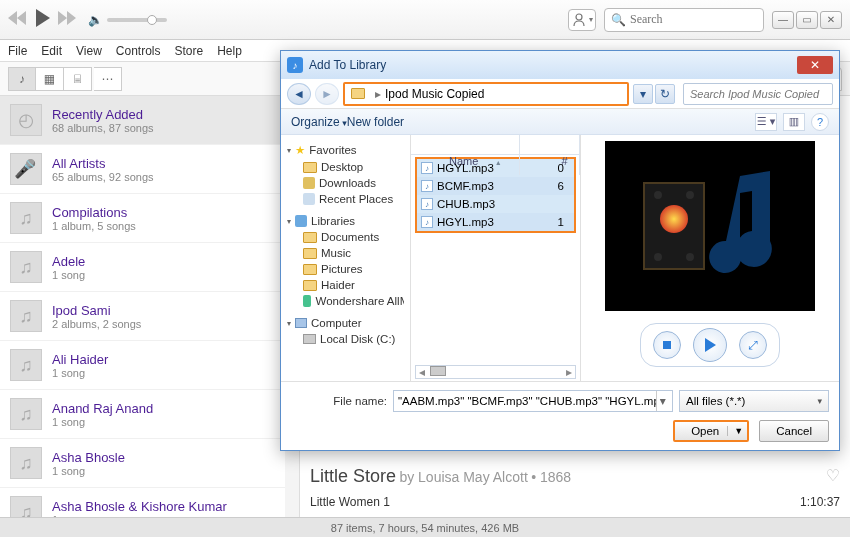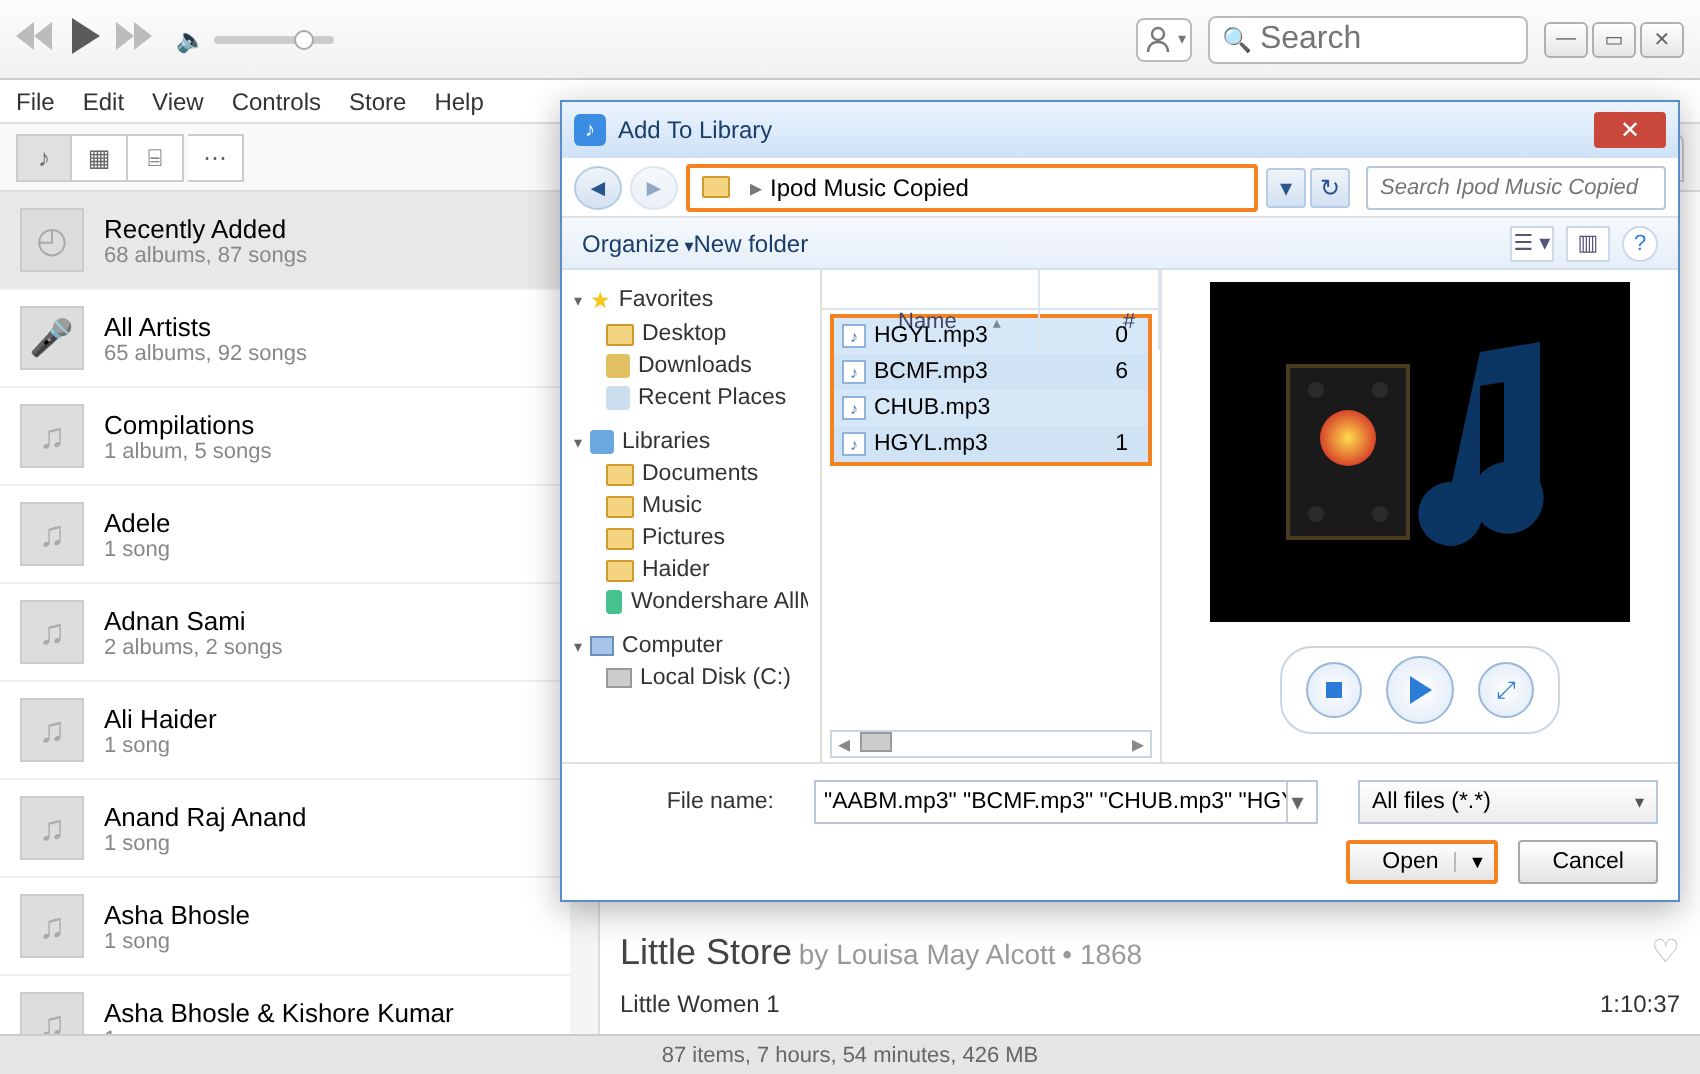--- a/index.html
+++ b/index.html
@@ -9,41 +9,41 @@
 .top-bar { height: 40px; display: flex; align-items: center; border-bottom: 1px solid #ccc; background: linear-gradient(#fdfdfd,#f1f1f1); padding: 0 8px; position: relative; }
 .playback-controls { display: flex; align-items: center; gap: 4px; }
 .play-btn svg { width: 24px; height: 24px; }
 .skip-btn svg { width: 18px; height: 14px; }
 .volume { display: flex; align-items: center; margin-left: 12px; }
 .volume-track { width: 60px; height: 4px; background: #ccc; border-radius: 2px; position: relative; }
 .volume-thumb { width: 10px; height: 10px; background: #fff; border: 1px solid #aaa; border-radius: 50%; position: absolute; top: -3px; left: 40px; }
 .apple-logo { position: absolute; left: 50%; transform: translateX(-50%); font-size: 22px; color: #6d6d6d; }
 .account-btn { margin-left: auto; width: 28px; height: 22px; border: 1px solid #bbb; border-radius: 4px; display: flex; align-items: center; justify-content: center; background: #fff; }
 .search-box { margin-left: 8px; width: 160px; height: 24px; border: 1px solid #bbb; border-radius: 4px; display: flex; align-items: center; padding: 0 6px; background: #fff; }
-.search-box input { border: none; outline: none; width: 100%; font-size: 16px; }
+.search-box input { border: none; outline: none; width: 100%; font-size: 12px; font-family: Liberation Serif, serif; }
 .window-controls { display: flex; gap: 2px; margin-left: 8px; }
 .win-btn { width: 22px; height: 18px; border: 1px solid #b0b0b0; border-radius: 3px; display: flex; align-items: center; justify-content: center; background: linear-gradient(#fefefe,#e6e6e6); font-size: 10px; color: #666; }
 
 
 .menu-bar { height: 22px; display: flex; align-items: center; gap: 14px; padding: 0 8px; font-size: 12px; color: #333; border-bottom: 1px solid #ddd; }
 .menu-bar span { cursor: default; }
 
 
 .view-row { height: 34px; display: flex; align-items: center; padding: 0 8px; border-bottom: 1px solid #ddd; background: #f9f9f9; }
 .view-btn { width: 28px; height: 24px; border: 1px solid #ccc; display: flex; align-items: center; justify-content: center; color: #666; background: #fff; }
 .view-btn.active { background: #e0e0e0; }
 .view-btn + .view-btn { border-left: none; }
 .more-vert { margin-left: 2px; }
 .music-tab { margin-left: auto; padding: 4px 14px; border: 1px solid #ccc; border-radius: 4px 4px 0 0; background: #fff; font-size: 12px; color: #555; }
 
 
 .sidebar { position: absolute; left: 0; top: 96px; bottom: 20px; width: 300px; background: #fff; overflow: hidden; border-right: 1px solid #ddd; }
 .sidebar-item { display: flex; align-items: center; gap: 10px; padding: 8px 10px; border-bottom: 1px solid #f0f0f0; }
 .sidebar-item .thumb { width: 32px; height: 32px; background: #ddd; border: 1px solid #ccc; display: flex; align-items: center; justify-content: center; color: #888; font-size: 18px; }
-.sidebar-item .meta .title { font-size: 13px; color: #000000; }
+.sidebar-item .meta .title { font-size: 13px; color: #4c1d95; }
 .sidebar-item .meta .sub { font-size: 11px; color: #888; }
 .sidebar-item.selected { background: #e8e8e8; }
 .scroll-hint { position: absolute; right: 0; top: 0; bottom: 0; width: 14px; background: #f4f4f4; }
 .scroll-thumb { position: absolute; right: 2px; top: 4px; width: 10px; height: 60px; background: #c8c8c8; border-radius: 5px; }
 
 
 .content-area { position: absolute; left: 300px; right: 0; top: 96px; bottom: 20px; background: #fff; padding: 10px; }
 .book-row { display: flex; gap: 16px; align-items: flex-start; margin-top: 360px; }
 .book-title { font-size: 18px; color: #444; }
 .book-author { color: #999; font-size: 14px; }
@@ -109,21 +109,21 @@
 .preview-box { width: 210px; height: 170px; background: #000; position: relative; display: flex; align-items: center; justify-content: center; }
 .preview-graphic .note { fill: #0b3563; }
 .preview-controls { margin-top: 12px; display: flex; align-items: center; gap: 12px; padding: 4px 12px; border: 1px solid #c8d6e8; border-radius: 16px; background: #fff; }
 .pc-btn { width: 28px; height: 28px; border-radius: 50%; border: 1px solid #9ab7da; display: flex; align-items: center; justify-content: center; background: radial-gradient(#fff,#dce8f6); }
 .pc-btn.big { width: 34px; height: 34px; }
 .pc-btn.big .tri { border-left: 11px solid #2a7cd8; border-top: 7px solid transparent; border-bottom: 7px solid transparent; }
 .pc-btn .sq { width: 8px; height: 8px; background: #2a7cd8; }
 .pc-btn .expand { font-size: 12px; color: #2a7cd8; }
 
 .dlg-footer { padding: 8px 10px; border-top: 1px solid #e0e0e0; }
-.fn-row { display: flex; align-items: center; gap: 20px; margin-bottom: 8px; }
+.fn-row { display: flex; align-items: center; gap: 6px; margin-bottom: 8px; }
 .fn-label { font-size: 11.5px; color: #333; width: 96px; text-align: right; }
 .fn-input { flex: 1; height: 22px; border: 1px solid #b8c8dc; display: flex; align-items: center; padding: 0 4px; background: #fff; }
 .fn-input input { border: none; outline: none; width: 100%; font-size: 11.5px; }
 .fn-dd { width: 12px; text-align: center; color: #666; border-left: 1px solid #ccc; height: 100%; display: flex; align-items: center; justify-content: center; }
 .ft-select { width: 150px; height: 22px; border: 1px solid #b8c8dc; display: flex; align-items: center; padding: 0 6px; font-size: 11.5px; background: linear-gradient(#fefefe,#ececec); }
 .ft-select .arrow { margin-left: auto; font-size: 9px; color: #555; }
 .btn-row { display: flex; justify-content: flex-end; gap: 10px; }
 .btn { height: 22px; padding: 0 16px; border: 1px solid #a8a8a8; background: linear-gradient(#fefefe,#e4e4e4); font-size: 11.5px; display: flex; align-items: center; border-radius: 2px; }
 .btn.primary { border: 2px solid #f58220; }
 .btn.split { padding-right: 4px; }
@@ -225,21 +225,21 @@
     <div class="meta">
           <div class="title">Adele</div>
     <div class="sub">1 song</div>
         </div>
       </div>
       <div class="sidebar-item">
         <div class="thumb">
           <span class="ph-note">♫</span>
         </div>
     <div class="meta">
-          <div class="title">Adnan Sami</div>
+          <div class="title">Ipod Sami</div>
     <div class="sub">2 albums, 2 songs</div>
         </div>
       </div>
       <div class="sidebar-item">
         <div class="thumb">
           <span class="ph-note">♫</span>
         </div>
     <div class="meta">
           <div class="title">Ali Haider</div>
     <div class="sub">1 song</div>

